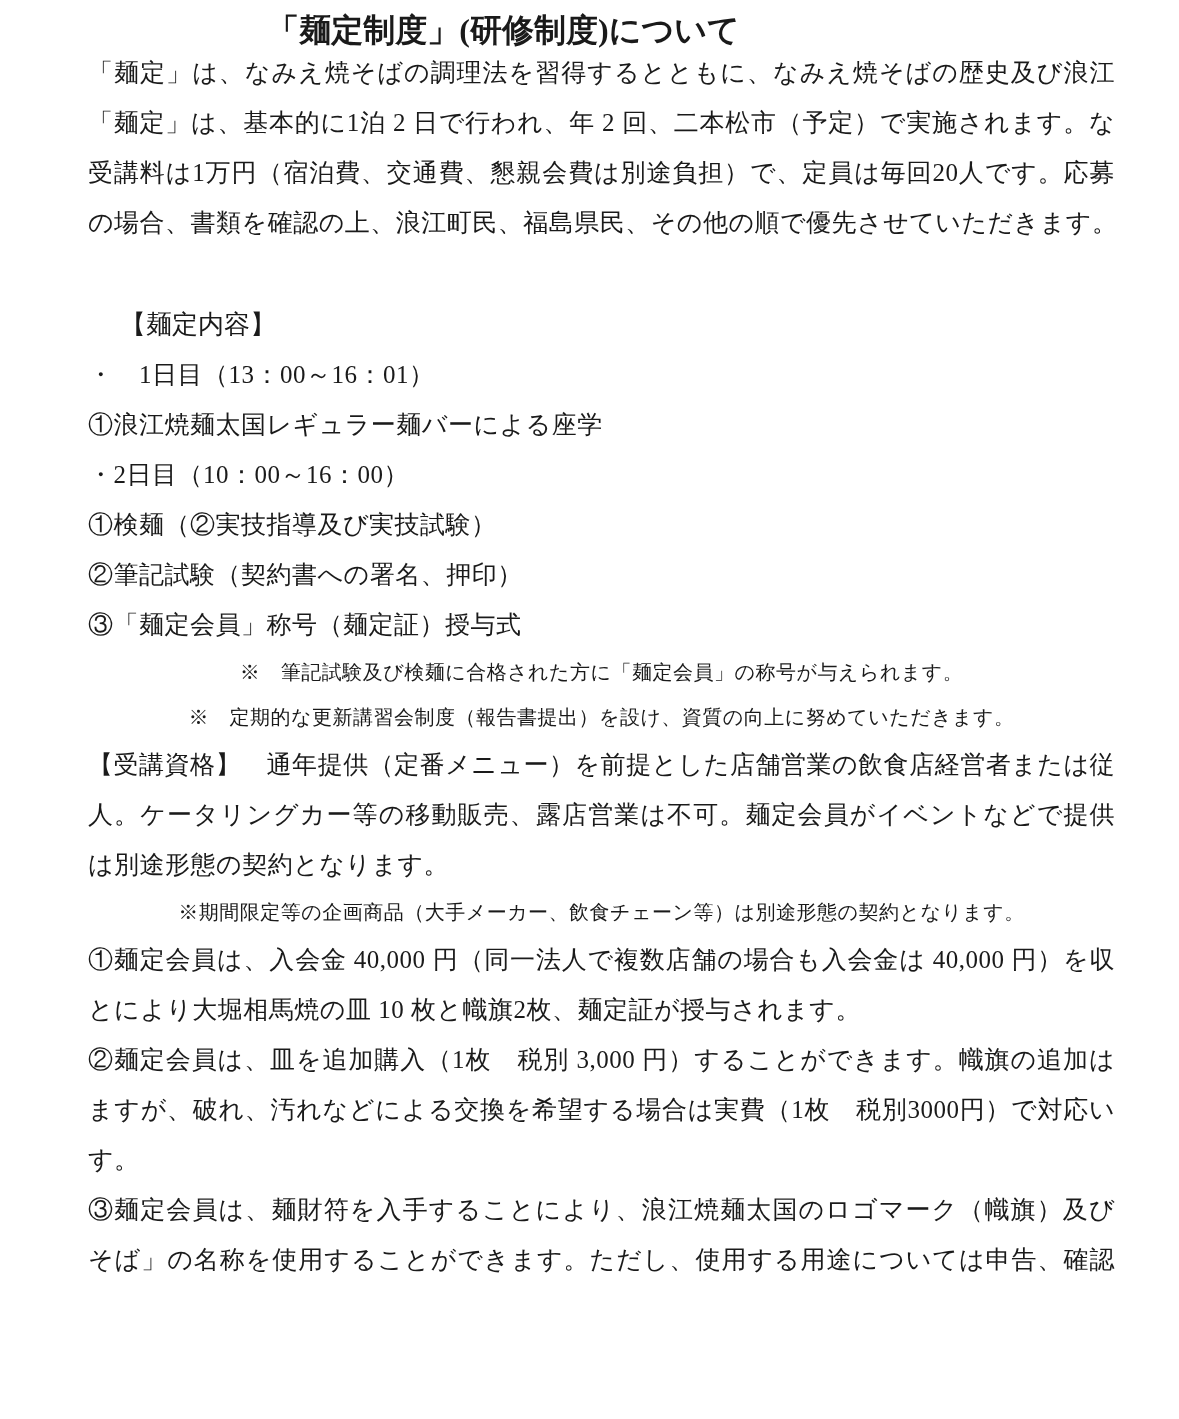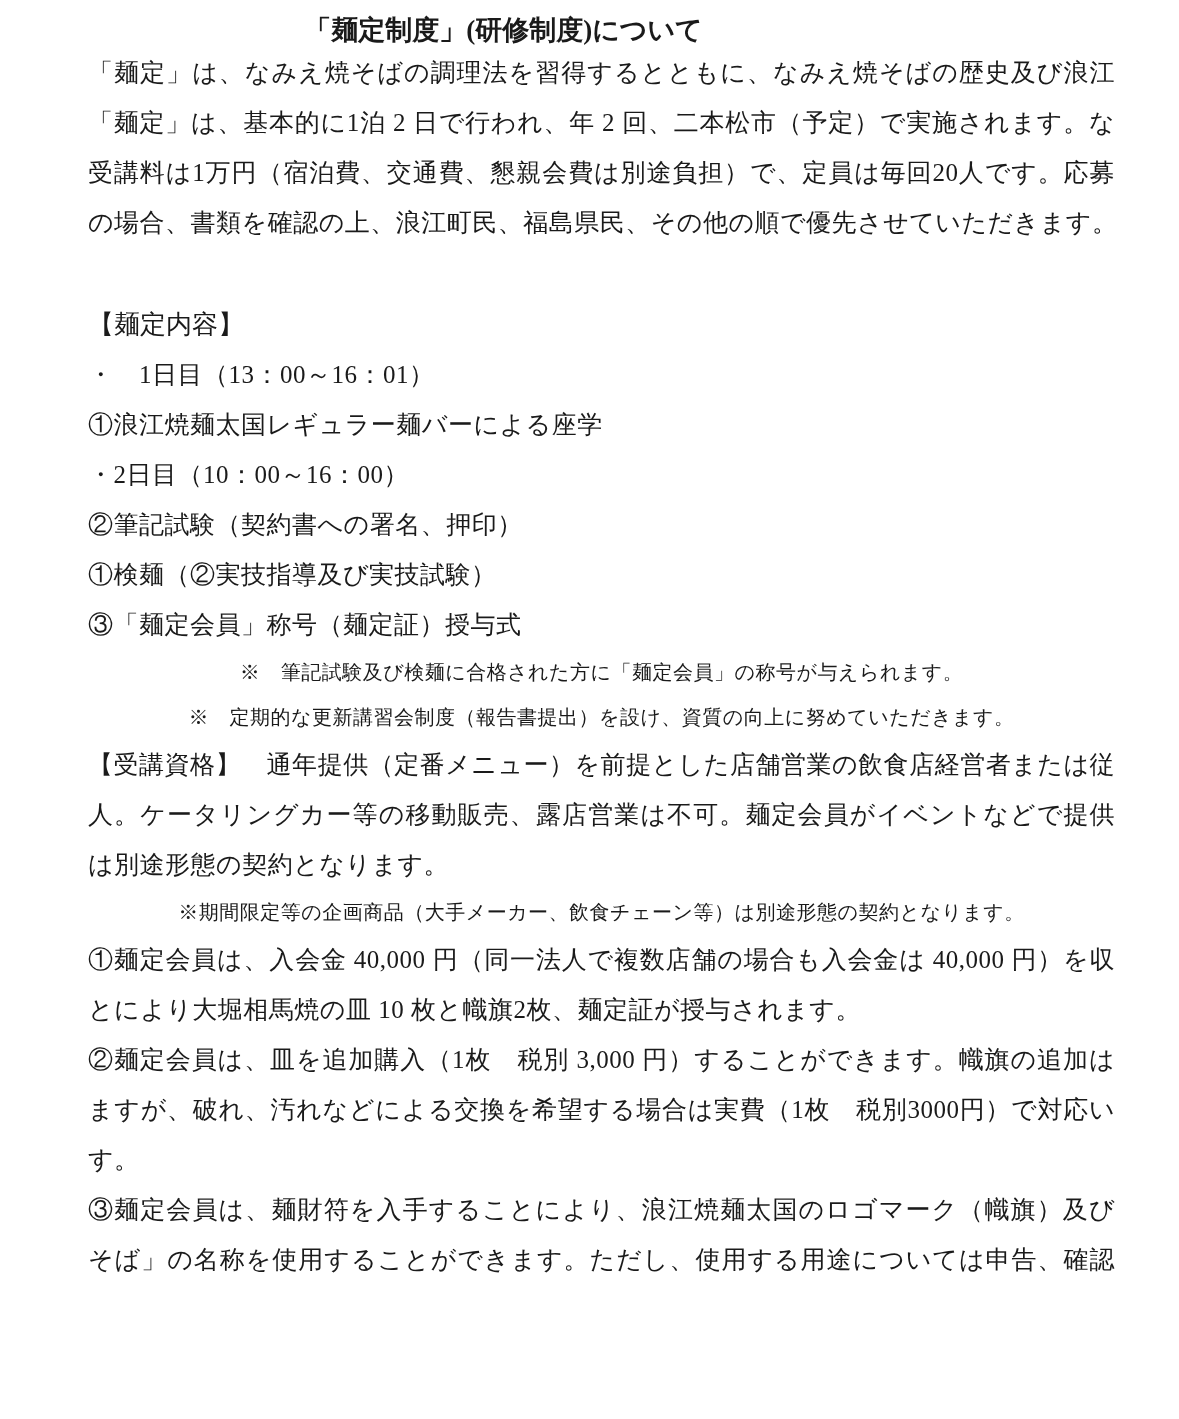--- a/index.html
+++ b/index.html
@@ -16,21 +16,21 @@
   }
   .content {
     padding: 0 64px 0 88px;
   }
   .doc-title {
     margin-right: 196px;
     padding-top: 12px;
     height: 36px;
     line-height: 36px;
     text-align: center;
-    font-size: 27px;
+    font-size: 32px;
     font-weight: bold;
     white-space: nowrap;
   }
   .line {
     height: 50px;
     line-height: 50px;
     font-size: 25px;
     white-space: nowrap;
     letter-spacing: 0.5px;
   }
@@ -42,20 +42,21 @@
     height: 50px;
   }
   .section-heading {
     height: 50px;
     line-height: 50px;
     font-size: 26px;
     white-space: nowrap;
   }
   .heading-contents {
     margin-top: 52px;
+    margin-left: 32px;
   }
   .heading-membership {
     margin-top: 30px;
     font-family: "Liberation Sans", "DejaVu Sans", sans-serif;
     font-weight: bold;
     font-size: 25px;
   }
   .note {
     height: 45px;
     line-height: 45px;
@@ -81,22 +82,22 @@
     <div class="line fill">受講料は1万円（宿泊費、交通費、懇親会費は別途負担）で、定員は毎回20人です。応募多数</div>
     <div class="line">の場合、書類を確認の上、浪江町民、福島県民、その他の順で優先させていただきます。</div>
   </div>
 
   <div class="section-heading heading-contents">【麺定内容】</div>
 
   <div>
     <div class="line">・　1日目（13：00～16：01）</div>
     <div class="line">①浪江焼麺太国レギュラー麺バーによる座学</div>
     <div class="line">・2日目（10：00～16：00）</div>
+    <div class="line">①検麺（②実技指導及び実技試験）</div>
     <div class="line">②筆記試験（契約書への署名、押印）</div>
-    <div class="line">①検麺（②実技指導及び実技試験）</div>
     <div class="line">③「麺定会員」称号（麺定証）授与式</div>
   </div>
 
   <div>
     <div class="note">※　筆記試験及び検麺に合格された方に「麺定会員」の称号が与えられます。</div>
     <div class="note">※　定期的な更新講習会制度（報告書提出）を設け、資質の向上に努めていただきます。</div>
   </div>
 
 
   <div>

